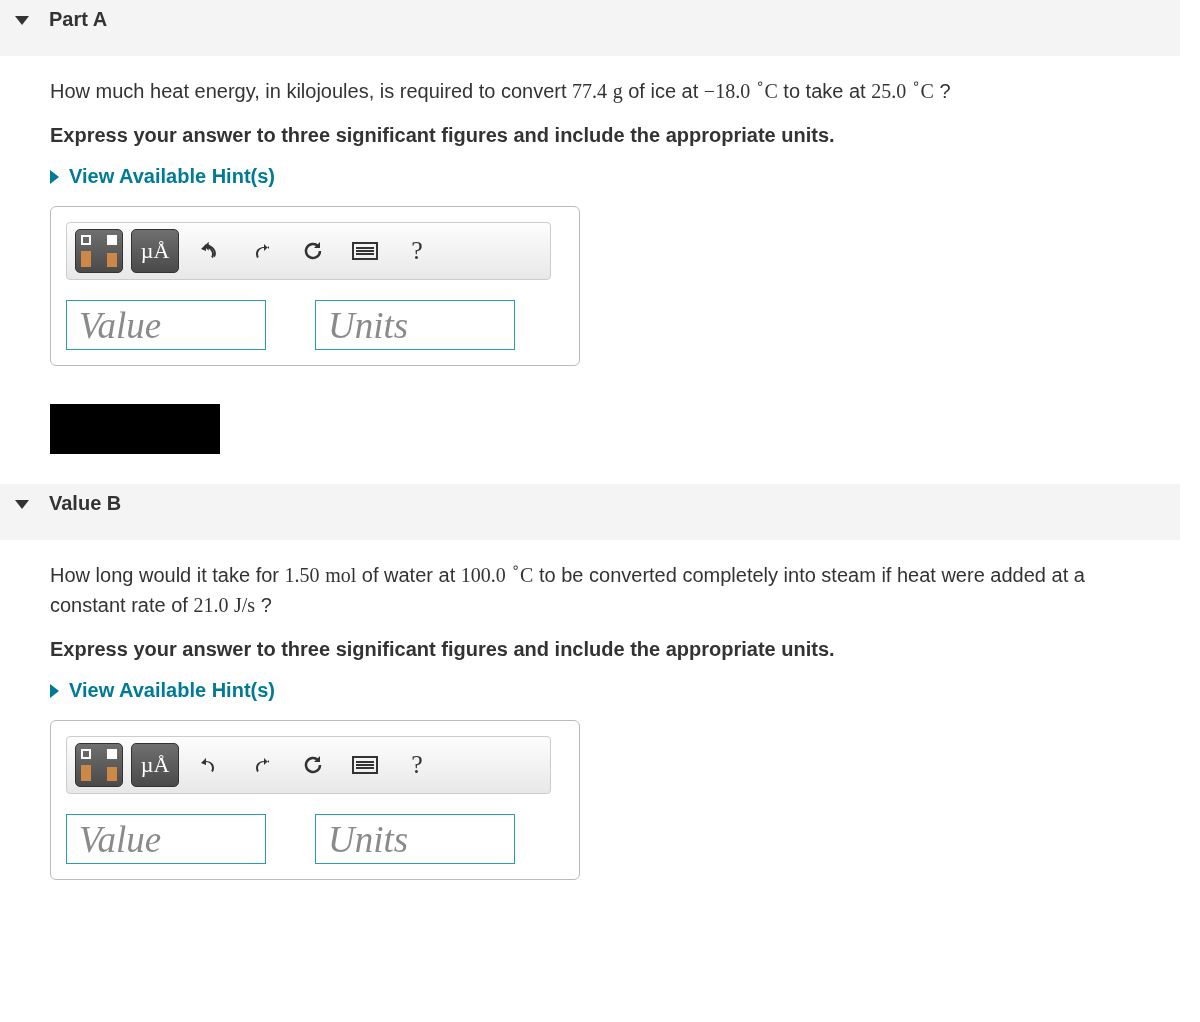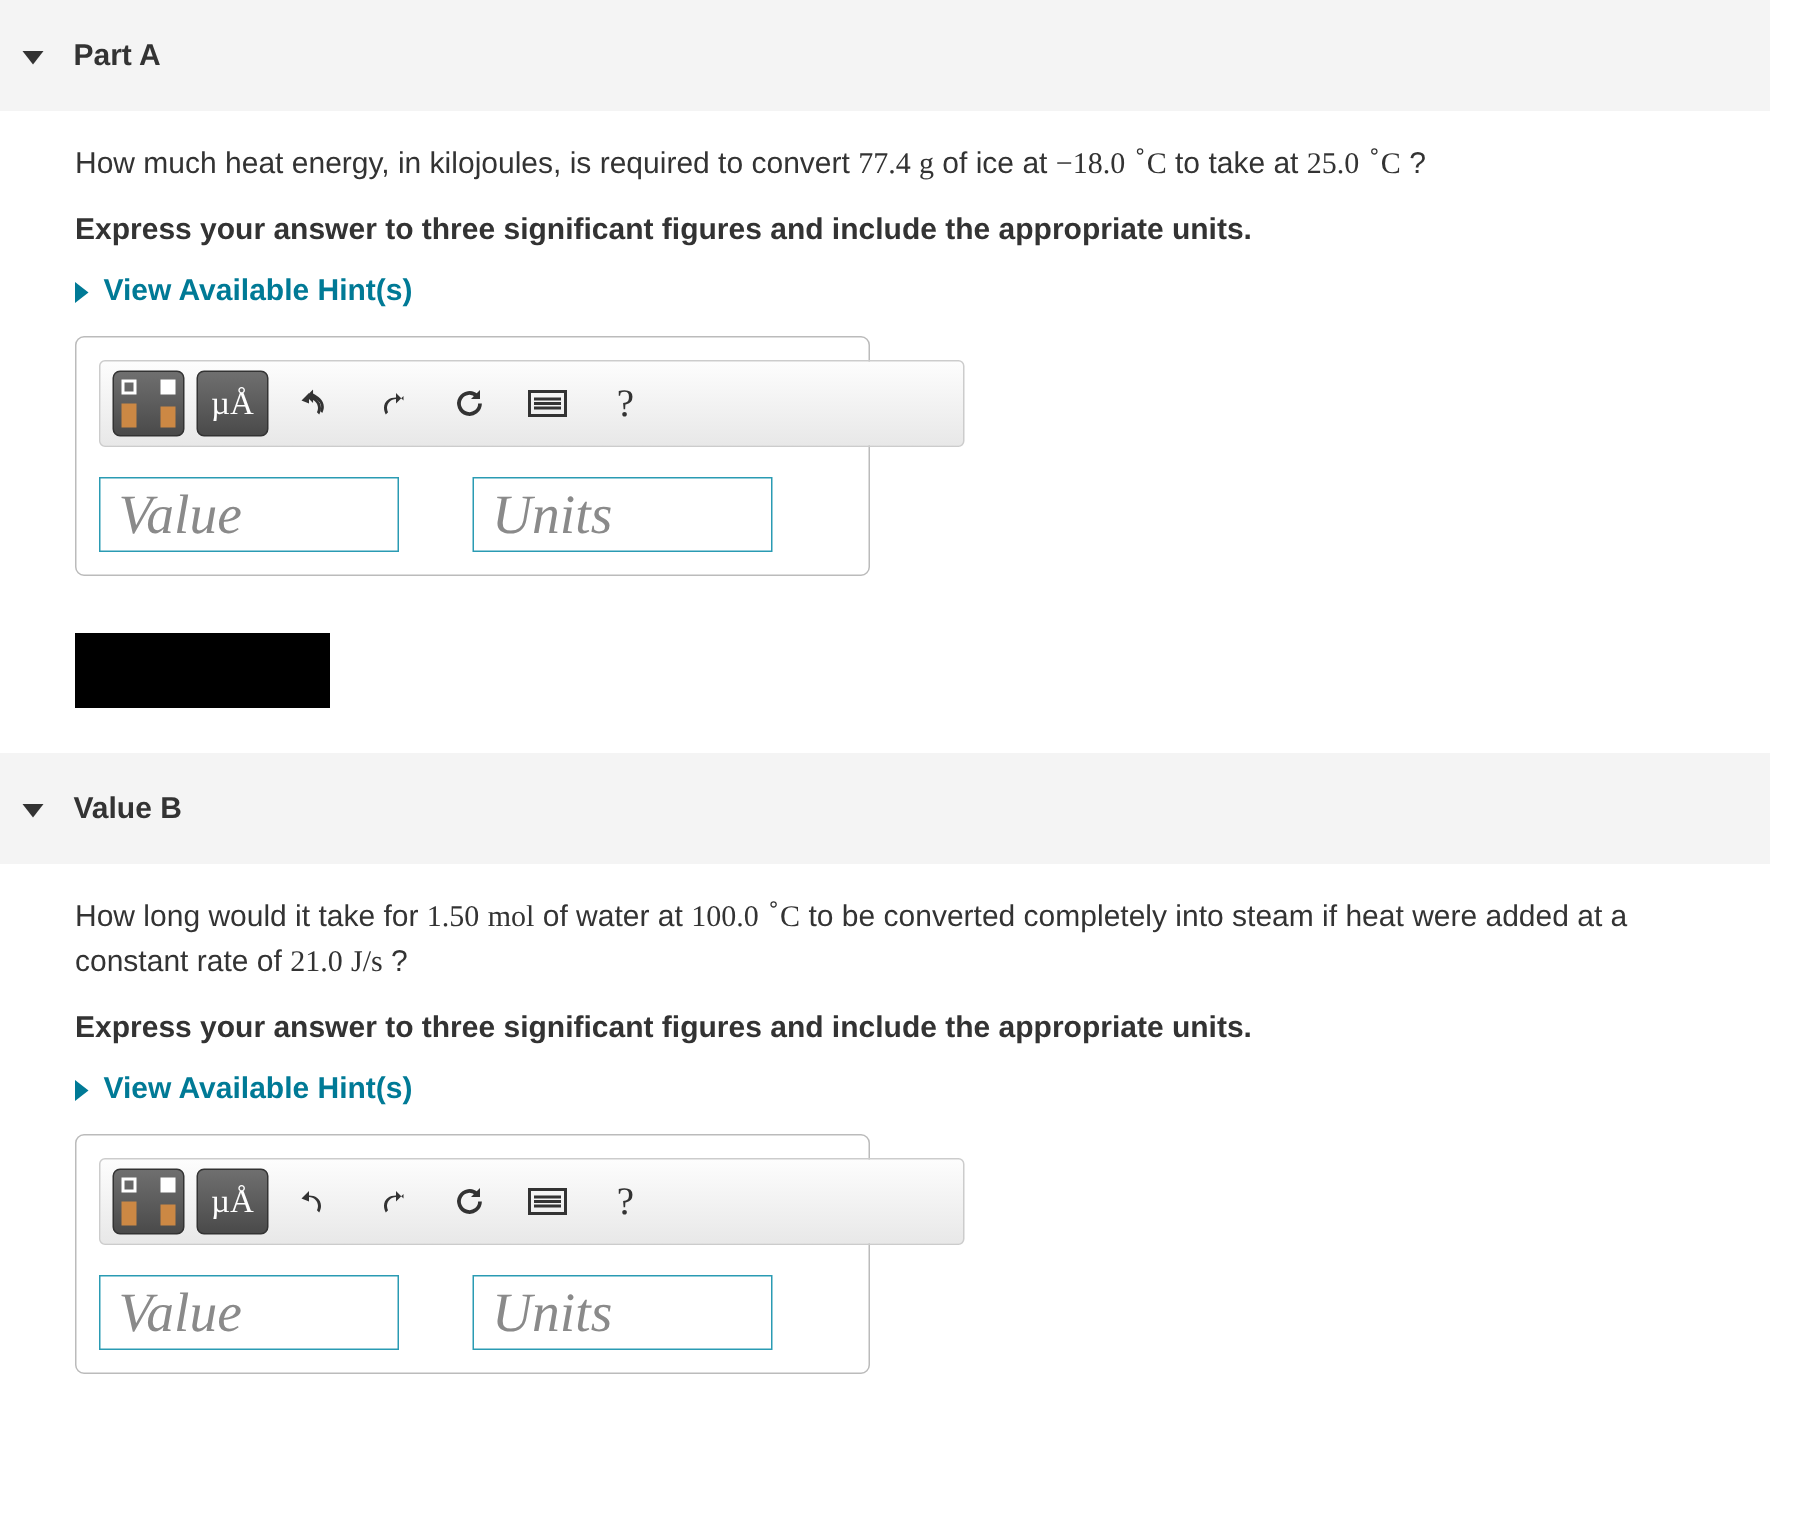--- a/index.html
+++ b/index.html
@@ -8,21 +8,21 @@
     font-family: Arial, Helvetica, sans-serif;
     font-size: 20px;
     color: #333;
     background: #fff;
   }
   .section {
     width: 1180px;
   }
   .section-header {
     background: #f4f4f4;
-    padding: 26px 15px 25px 15px;
+    padding: 8px 15px 25px 15px;
     display: flex;
     align-items: flex-start;
   }
   .section-header .caret {
     width: 0; height: 0;
     border-left: 7px solid transparent;
     border-right: 7px solid transparent;
     border-top: 9px solid #333;
     margin-right: 20px;
     margin-top: 8px;
@@ -63,21 +63,21 @@
     width: 530px;
   }
   .toolbar {
     background: linear-gradient(#fdfdfd, #e8e8e8);
     border: 1px solid #ccc;
     border-radius: 4px;
     padding: 6px 8px;
     display: flex;
     align-items: flex-end;
     gap: 8px;
-    width: 577px;
+    width: 485px;
   }
   .tool-btn {
     width: 48px; height: 44px;
     background: linear-gradient(#6f6f6f, #4a4a4a);
     border: 1px solid #333;
     border-radius: 5px;
     display: flex;
     align-items: center;
     justify-content: center;
     color: #fff;

